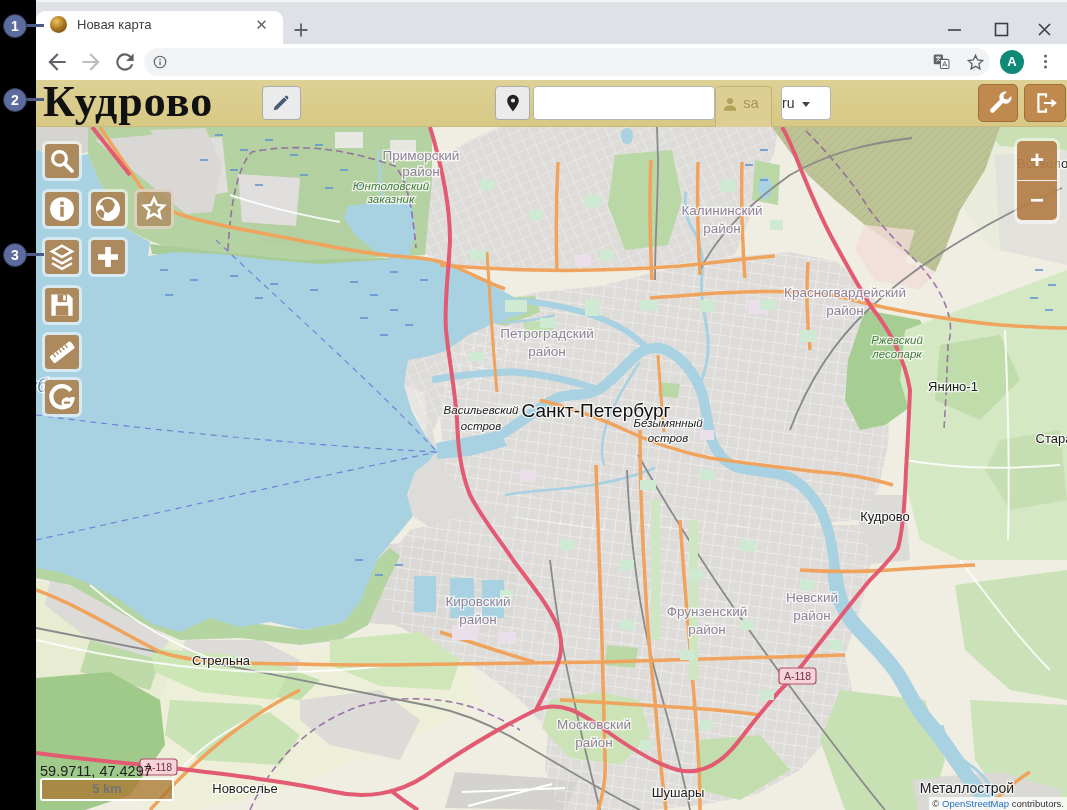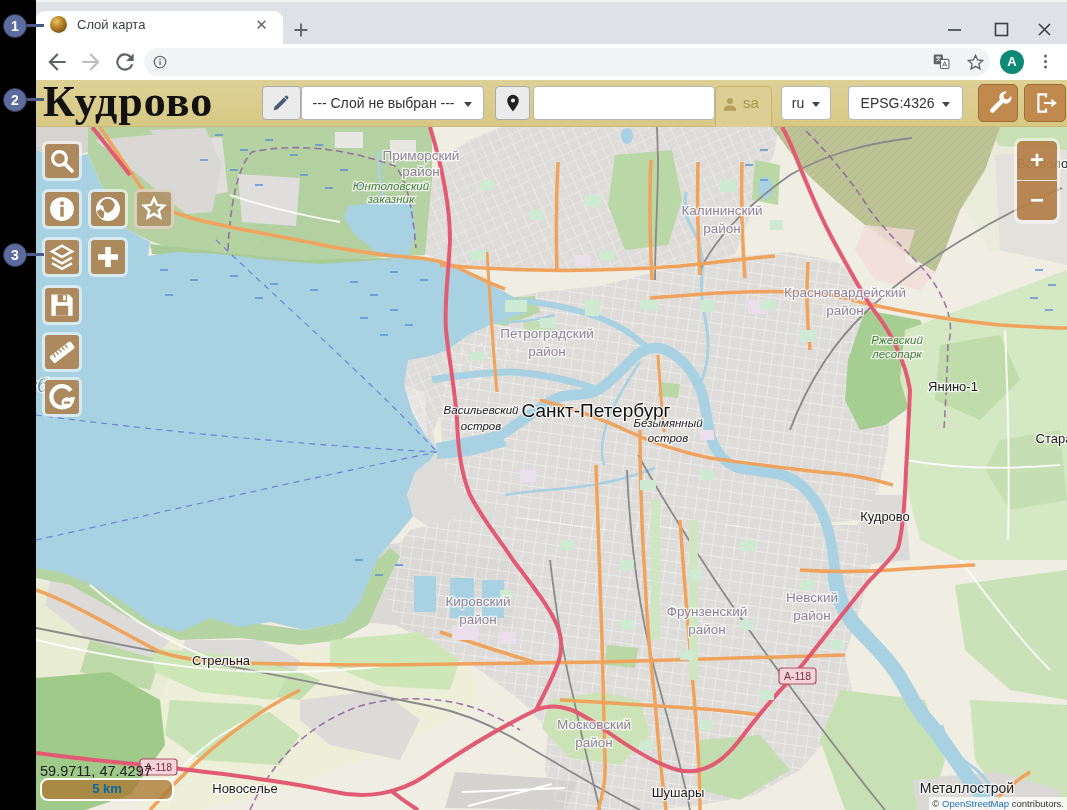--- a/index.html
+++ b/index.html
@@ -37,32 +37,32 @@
   .badge{position:absolute;width:22px;height:22px;border-radius:50%;background:#5c6c9e;border:1px solid #333a56;
          color:#fff;font-size:14px;font-weight:bold;text-align:center;line-height:22px;z-index:60}
   .bline{position:absolute;height:3px;background:#4c5a88;z-index:59}
   
   .zoomc{position:absolute;left:978px;top:138px;width:46px;height:86px;background:rgba(255,255,255,.5);border-radius:8px;z-index:20}
   .zbtn{position:absolute;left:3px;width:40px;height:39px;background:rgba(174,118,60,.88);color:#fff;
         font-size:24px;font-weight:bold;text-align:center;line-height:38px}
   
   .coords{position:absolute;left:4px;bottom:31px;font-size:14.5px;color:#222;z-index:21}
   .sbar{position:absolute;left:4px;bottom:9px;width:130px;height:19px;background:rgba(170,120,50,.78);
-        border:2px solid #fff;border-radius:8px;color:#0369a1;font-size:13px;font-weight:bold;text-align:center;line-height:18px;z-index:21}
+        border:2px solid #fff;border-radius:3px;color:#737373;font-size:13px;font-weight:bold;text-align:center;line-height:18px;z-index:21}
   .attr{position:absolute;right:0;bottom:0;height:13px;background:rgba(255,255,255,.78);font-size:9.5px;color:#333;
         padding:0 3px;line-height:13px;z-index:21}
   .attr a{color:#1e70bf;text-decoration:none}
 </style></head>
 <body>
 <div class="win">
 
   <div class="tabbar">
     <div class="tab">
       <div class="fav"></div>
-      <div class="tabtitle">Слой карта</div>
+      <div class="tabtitle">Новая карта</div>
       <div class="tabx">✕</div>
     </div>
     <svg class="newtab" viewBox="0 0 24 24">
         <path d="M11 5h2v14h-2zM5 11h14v2H5z" fill="#5f6368"></path>
       </svg>
     <svg class="wbtn" style="left:910px;top:20px" viewBox="0 0 17 17">
         <path d="M2 8h13" stroke="#3c4043" stroke-width="1.6"></path>
       </svg>
     <svg class="wbtn" style="left:957px;top:19px" viewBox="0 0 17 17">
         <rect x="2.5" y="2.5" width="12" height="12" fill="none" stroke="#3c4043" stroke-width="1.6"></rect>
@@ -107,35 +107,33 @@
   </div>
 
   <div class="apphdr">
     <div class="logo">Кудрово</div>
     <div class="hbtn" style="left:226px;width:39px">
       <svg viewBox="0 0 24 24" width="22" height="22" style="margin:5px 0 0 7px">
           <path d="M4 20l1-4L16.5 4.5a1.8 1.8 0 0 1 2.6 0l.4.4a1.8 1.8 0 0 1 0 2.6L8 19l-4 1z" fill="#4a5d78"></path>
           <path d="M15.5 5.5l3 3" stroke="#fff" stroke-width="1"></path>
         </svg>
     </div>
-    <div class="hsel" style="left:265px;width:183px;text-align:center;line-height:32px">--- Слой не выбран --- <span class="caret" style="margin-left:6px"></span></div>
     <div class="hbtn" style="left:459px;width:35px">
       <svg viewBox="0 0 24 24" width="20" height="20" style="margin:6px 0 0 7px">
           <path d="M12 2a7 7 0 0 0-7 7c0 5 7 13 7 13s7-8 7-13a7 7 0 0 0-7-7zm0 9.5A2.5 2.5 0 1 1 12 6.5a2.5 2.5 0 0 1 0 5z" fill="#222"></path>
         </svg>
     </div>
     <div class="hsel" style="left:497px;width:182px"></div>
     <div style="position:absolute;left:679px;top:6px;width:57px;height:49px;background:#ddcf94;border:1px solid #c3b270;border-radius:4px;box-sizing:border-box">
       <svg viewBox="0 0 24 24" width="18" height="18" style="position:absolute;left:5px;top:8px">
           <path d="M12 12a4 4 0 1 0 0-8 4 4 0 0 0 0 8zm0 2c-4 0-8 2-8 4.5V21h16v-2.5c0-2.5-4-4.5-8-4.5z" fill="#b3a059"></path>
         </svg>
       <span style="position:absolute;left:27px;top:7px;font-size:15px;color:#a8964f">sa</span>
     </div>
-    <div class="hsel" style="left:745px;width:50px;text-align:center;line-height:32px">ru <span class="caret" style="margin-left:4px"></span></div>
-    <div class="hsel" style="left:812px;width:115px;text-align:center;line-height:32px">EPSG:4326 <span class="caret" style="margin-left:4px"></span></div>
+    <div class="hsel" style="left:745px;width:50px;text-align:left;line-height:32px">ru <span class="caret" style="margin-left:4px"></span></div>
     <div class="obtn" style="left:942px;width:40px">
       <svg viewBox="0 0 24 24" width="28" height="28" style="margin:4px 0 0 7px">
           <path d="M21.6 6.1a5 5 0 0 1-6.9 6L7 19.8a2 2 0 0 1-2.9-2.9l7.8-7.6a5 5 0 0 1 6-6.9l-3 3 .6 3 3.1.6z" fill="#fff"></path>
         </svg>
     </div>
     <div class="obtn" style="left:988px;width:42px">
       <svg viewBox="0 0 24 24" width="26" height="26" style="margin:5px 0 0 8px">
           <path d="M4 3h9v4h-2V5H6v14h5v-2h2v4H4z" fill="#fff"></path>
           <path d="M10 11h7V8l5 4-5 4v-3h-7z" fill="#fff"></path>
         </svg>

